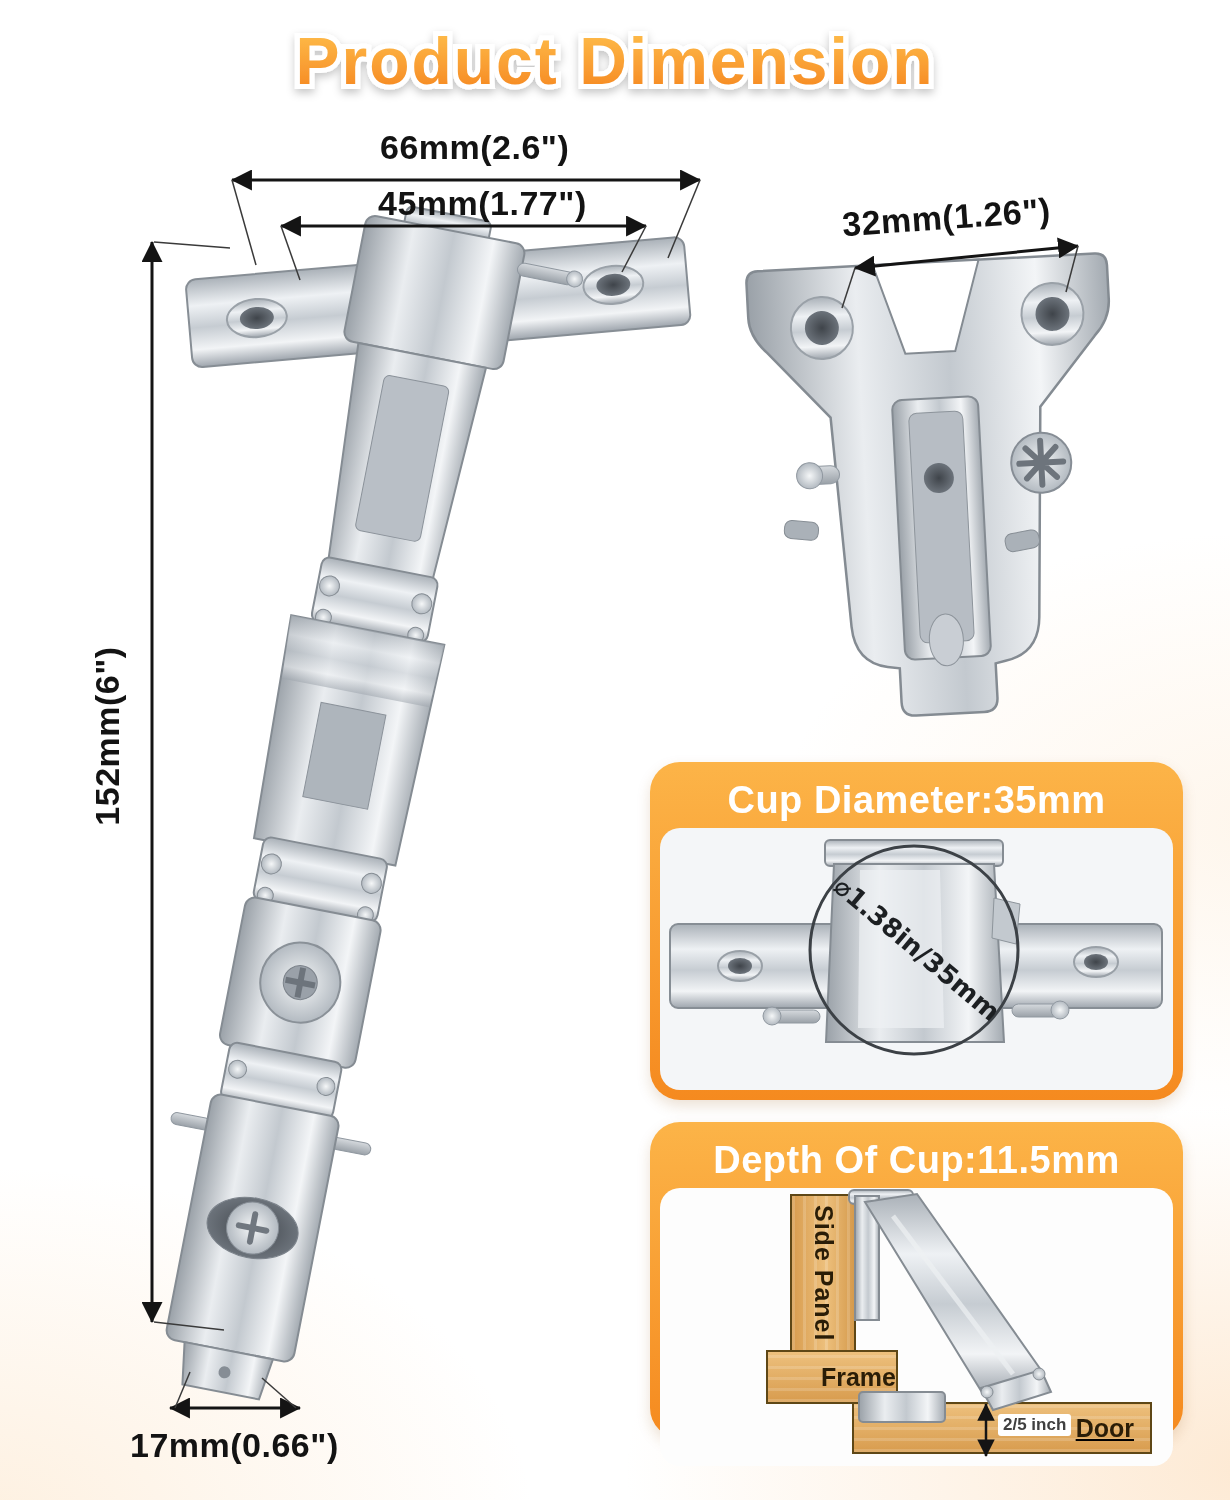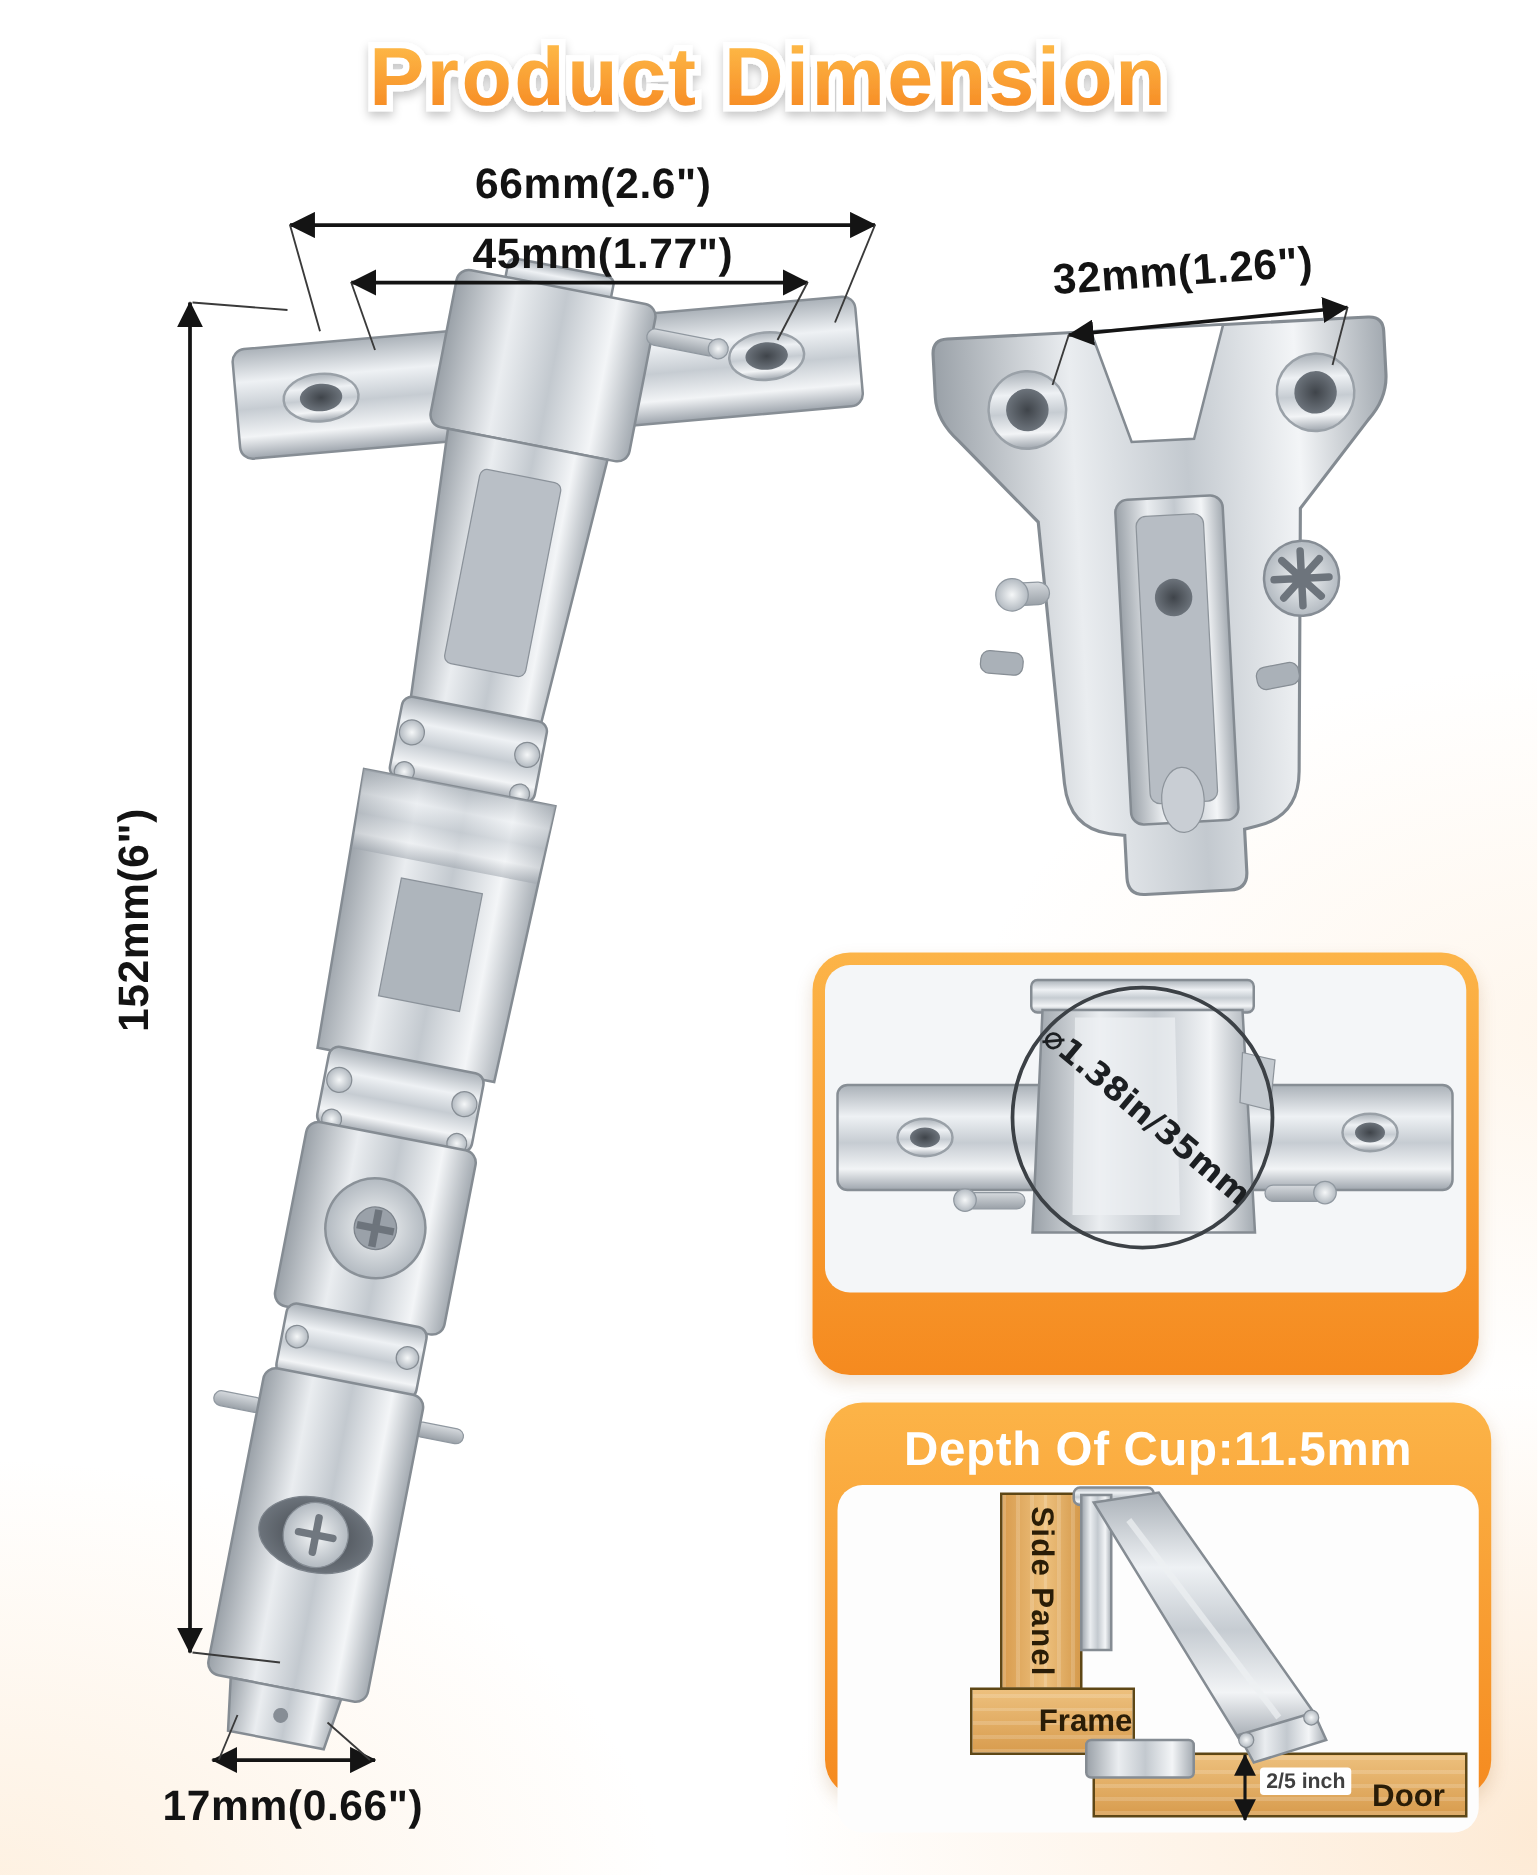--- a/index.html
+++ b/index.html
@@ -26,21 +26,21 @@
     background:linear-gradient(180deg,#FCB448 0%, #F58A1F 100%);
     box-shadow:0 6px 14px rgba(150,90,20,.18);
   }
   .card-header{
     height:56px; display:flex; align-items:center; justify-content:center;
     color:#fff; font-weight:bold; font-size:38px; letter-spacing:.5px;
   }
   .card-body{ position:relative; border-radius:20px; overflow:hidden; }
   .cup-card{ left:650px; top:762px; height:338px; }
   .cup-card .card-body{ height:262px; background:#f4f6f8; }
-  .depth-card{ left:650px; top:1122px; height:316px;margin-left:10px; }
+  .depth-card{ left:650px; top:1122px; height:316px; }
   .depth-card .card-body{ height:278px; background:#fdfdfd; }
 
   .cup-annotation{
     position:absolute; left:50%; top:46%;
     transform:translate(-50%,-50%) rotate(40deg);
     font-family:"DejaVu Sans", sans-serif;
     font-size:26px; font-weight:600; color:#1c1f22; white-space:nowrap;
   }
 
   .wood{ position:absolute; border:2px solid #5e4716; }
@@ -51,22 +51,22 @@
   }
   .wood-h{
     background:
       repeating-linear-gradient(0deg, rgba(255,255,255,.16) 0 3px, transparent 3px 11px),
       linear-gradient(180deg,#edc07d,#d89c4e);
   }
   .board-side{ left:130px; top:6px; width:66px; height:158px;
     display:flex; align-items:center; justify-content:center; }
   .board-frame{ left:106px; top:162px; width:132px; height:54px;
     display:flex; align-items:center; justify-content:flex-end; }
-  .board-door{ left:204px; top:214px; width:300px; height:52px;
-    display:flex; align-items:flex-end; justify-content:flex-end; padding-right:16px; }
+  .board-door{ left:192px; top:214px; width:300px; height:52px;
+    display:flex; align-items:center; justify-content:flex-end; padding-right:16px;text-decoration:underline; }
   .wood-label{ font-weight:bold; font-size:25px; color:#2a1d07; }
   .vertical-text{ writing-mode:vertical-rl; letter-spacing:1px; }
 
   .thickness-label{
     position:absolute; left:338px; top:226px; background:#fff; padding:1px 5px;
     font-size:17px; font-weight:bold; color:#404040; border-radius:3px;
   }
 </style>
 </head>
 <body>
@@ -209,20 +209,21 @@
     </g>
   </svg>
 
   <div class="dim-label" style="left:380px; top:128px;">66mm(2.6")</div>
   <div class="dim-label" style="left:378px; top:184px;">45mm(1.77")</div>
   <div class="dim-label rot90" style="left:8px; top:716px;">152mm(6")</div>
   <div class="dim-label" style="left:130px; top:1426px;">17mm(0.66")</div>
   <div class="dim-label tilt" style="left:842px; top:198px;">32mm(1.26")</div>
 
   <div class="card cup-card">
+    <div class="card-header">Cup Diameter:35mm</div>
     <div class="card-body">
       <svg width="513" height="262" viewBox="0 0 513 262">
         <rect x="10" y="96" width="492" height="84" rx="8" fill="url(#metalH)" stroke="#878e95" stroke-width="2"></rect>
         <ellipse cx="80" cy="138" rx="22" ry="15" fill="url(#metalH)" stroke="#99a0a7" stroke-width="2"></ellipse>
         <ellipse cx="80" cy="138" rx="12" ry="8" fill="url(#holeGrad)"></ellipse>
         <ellipse cx="436" cy="134" rx="22" ry="15" fill="url(#metalH)" stroke="#99a0a7" stroke-width="2"></ellipse>
         <ellipse cx="436" cy="134" rx="12" ry="8" fill="url(#holeGrad)"></ellipse>
         <rect x="165" y="12" width="178" height="26" rx="5" fill="url(#metalH)" stroke="#858c93" stroke-width="2"></rect>
         <path d="M174,36 L334,36 L344,214 L166,214 Z" fill="url(#metalV)" stroke="#858c93" stroke-width="2"></path>
         <path d="M200,42 L280,42 L284,200 L198,200 Z" fill="#eef1f3" opacity="0.7"></path>

